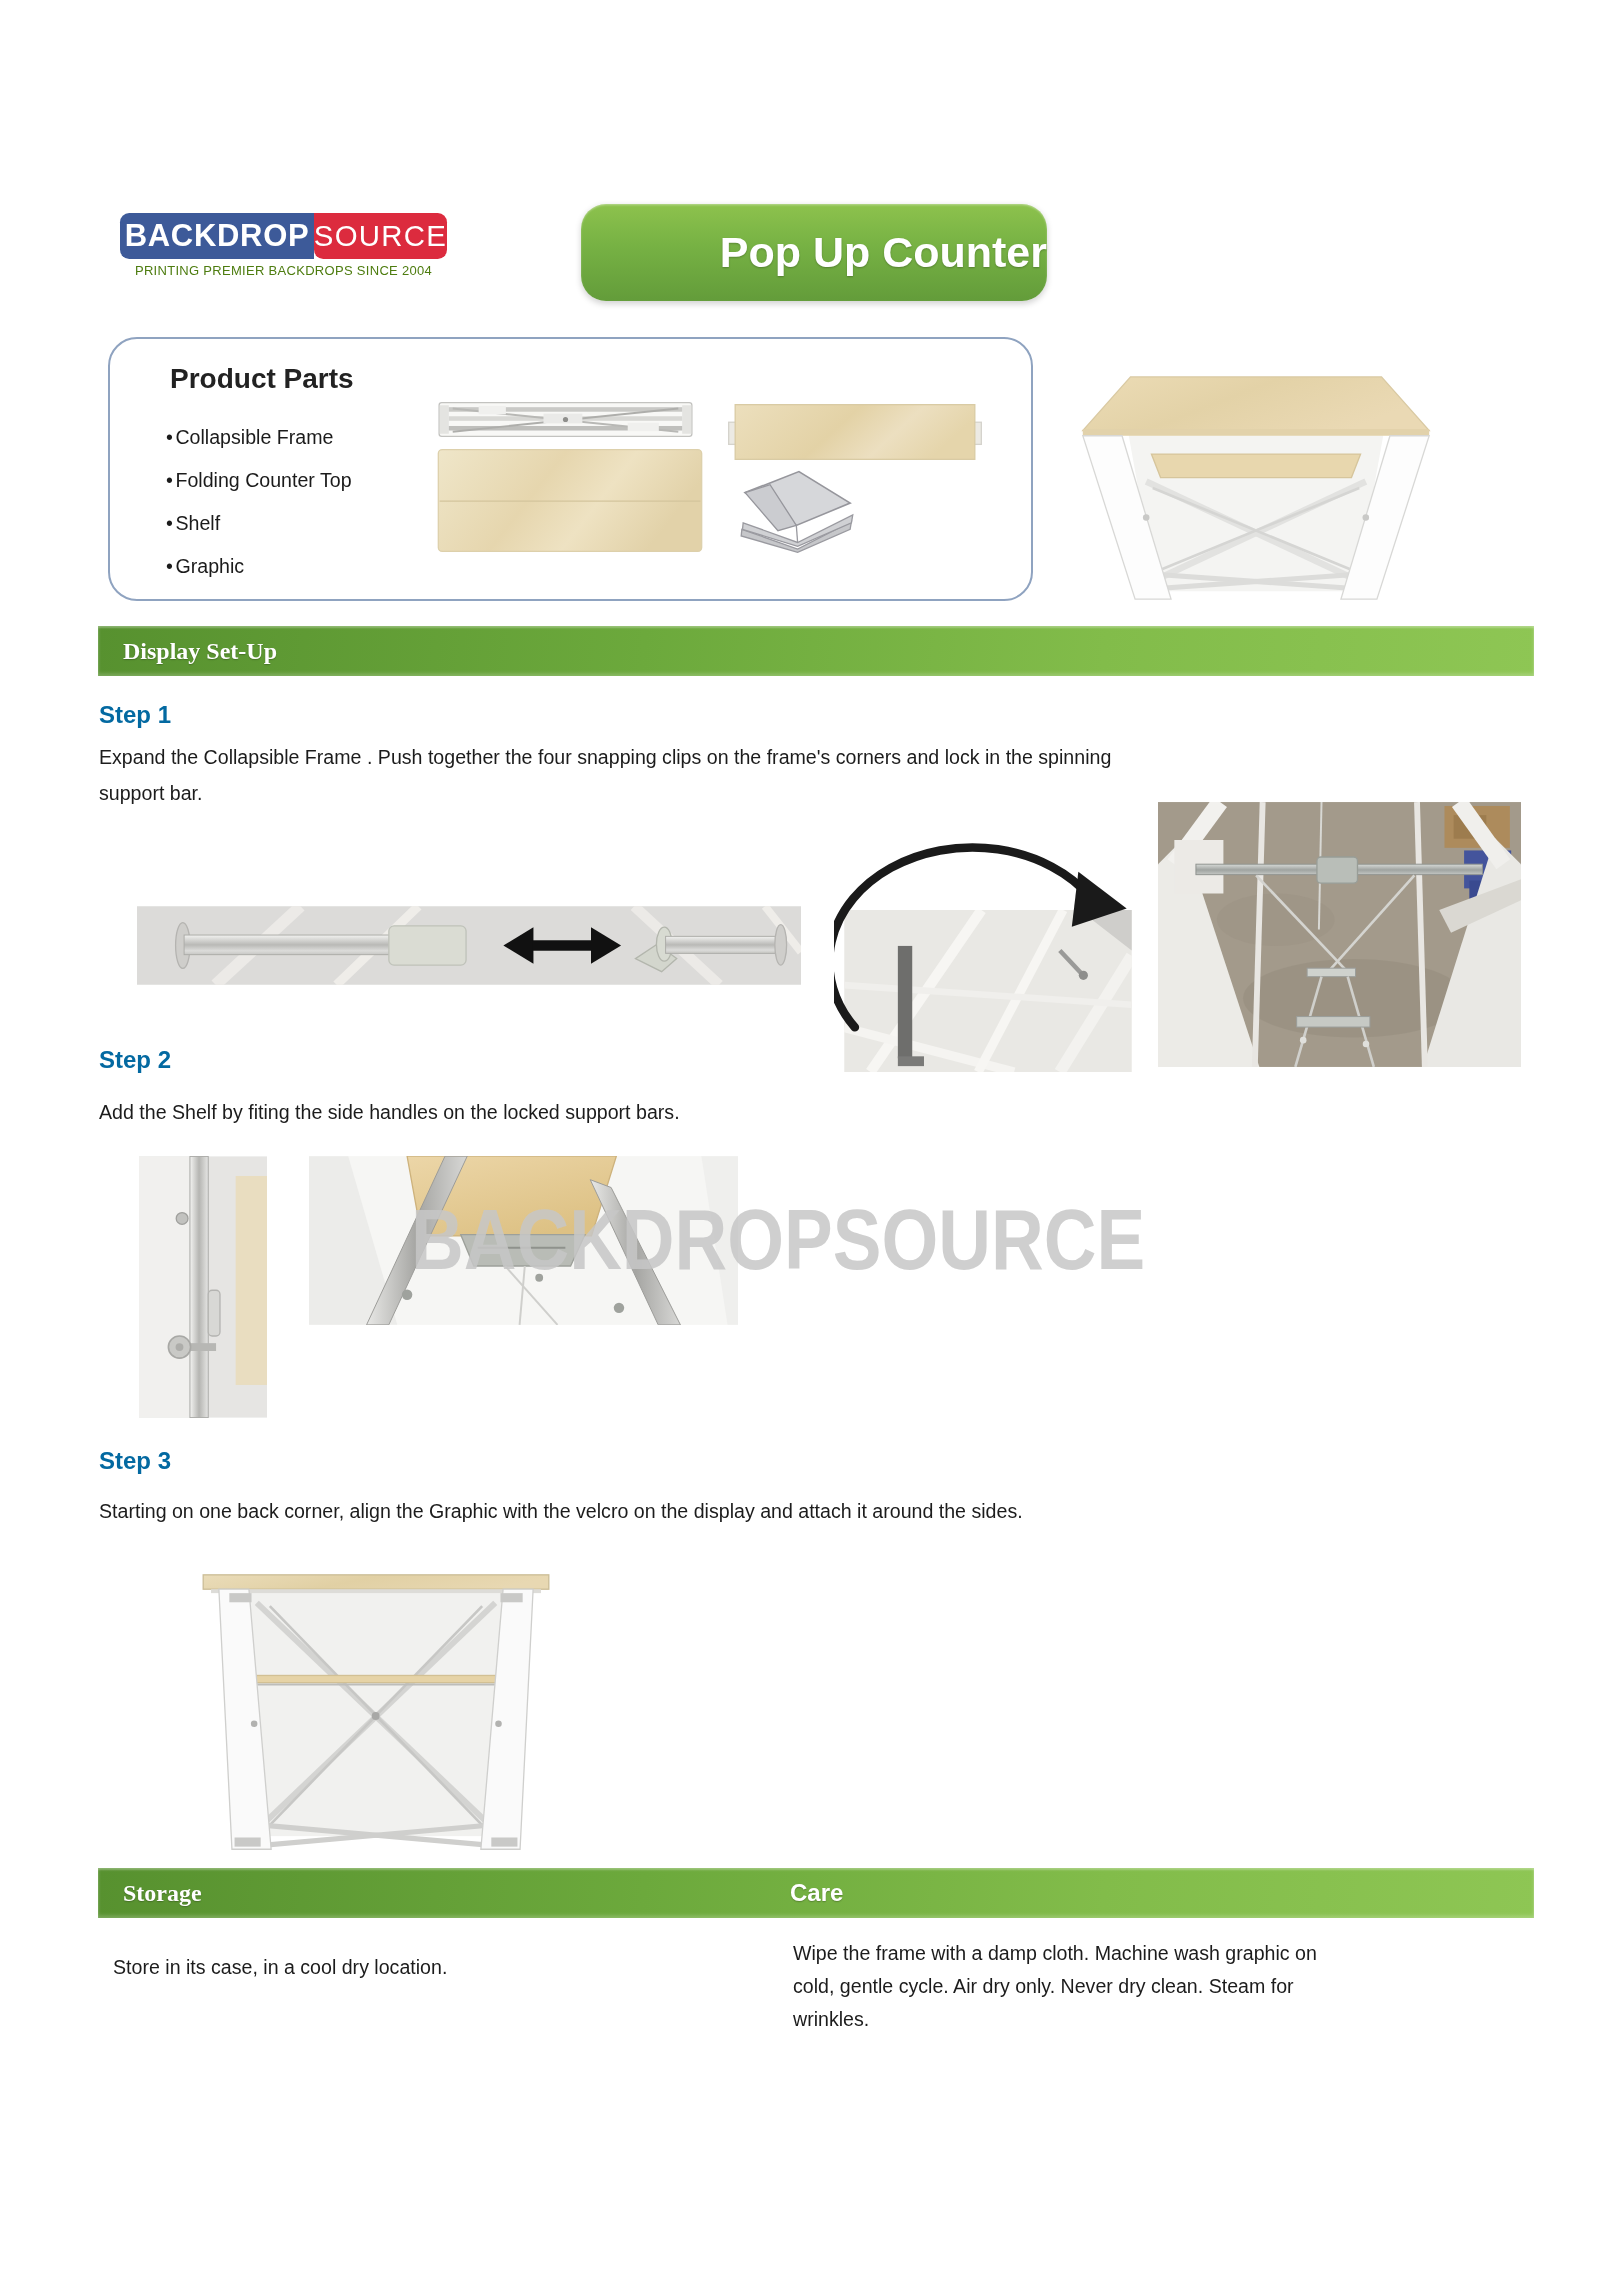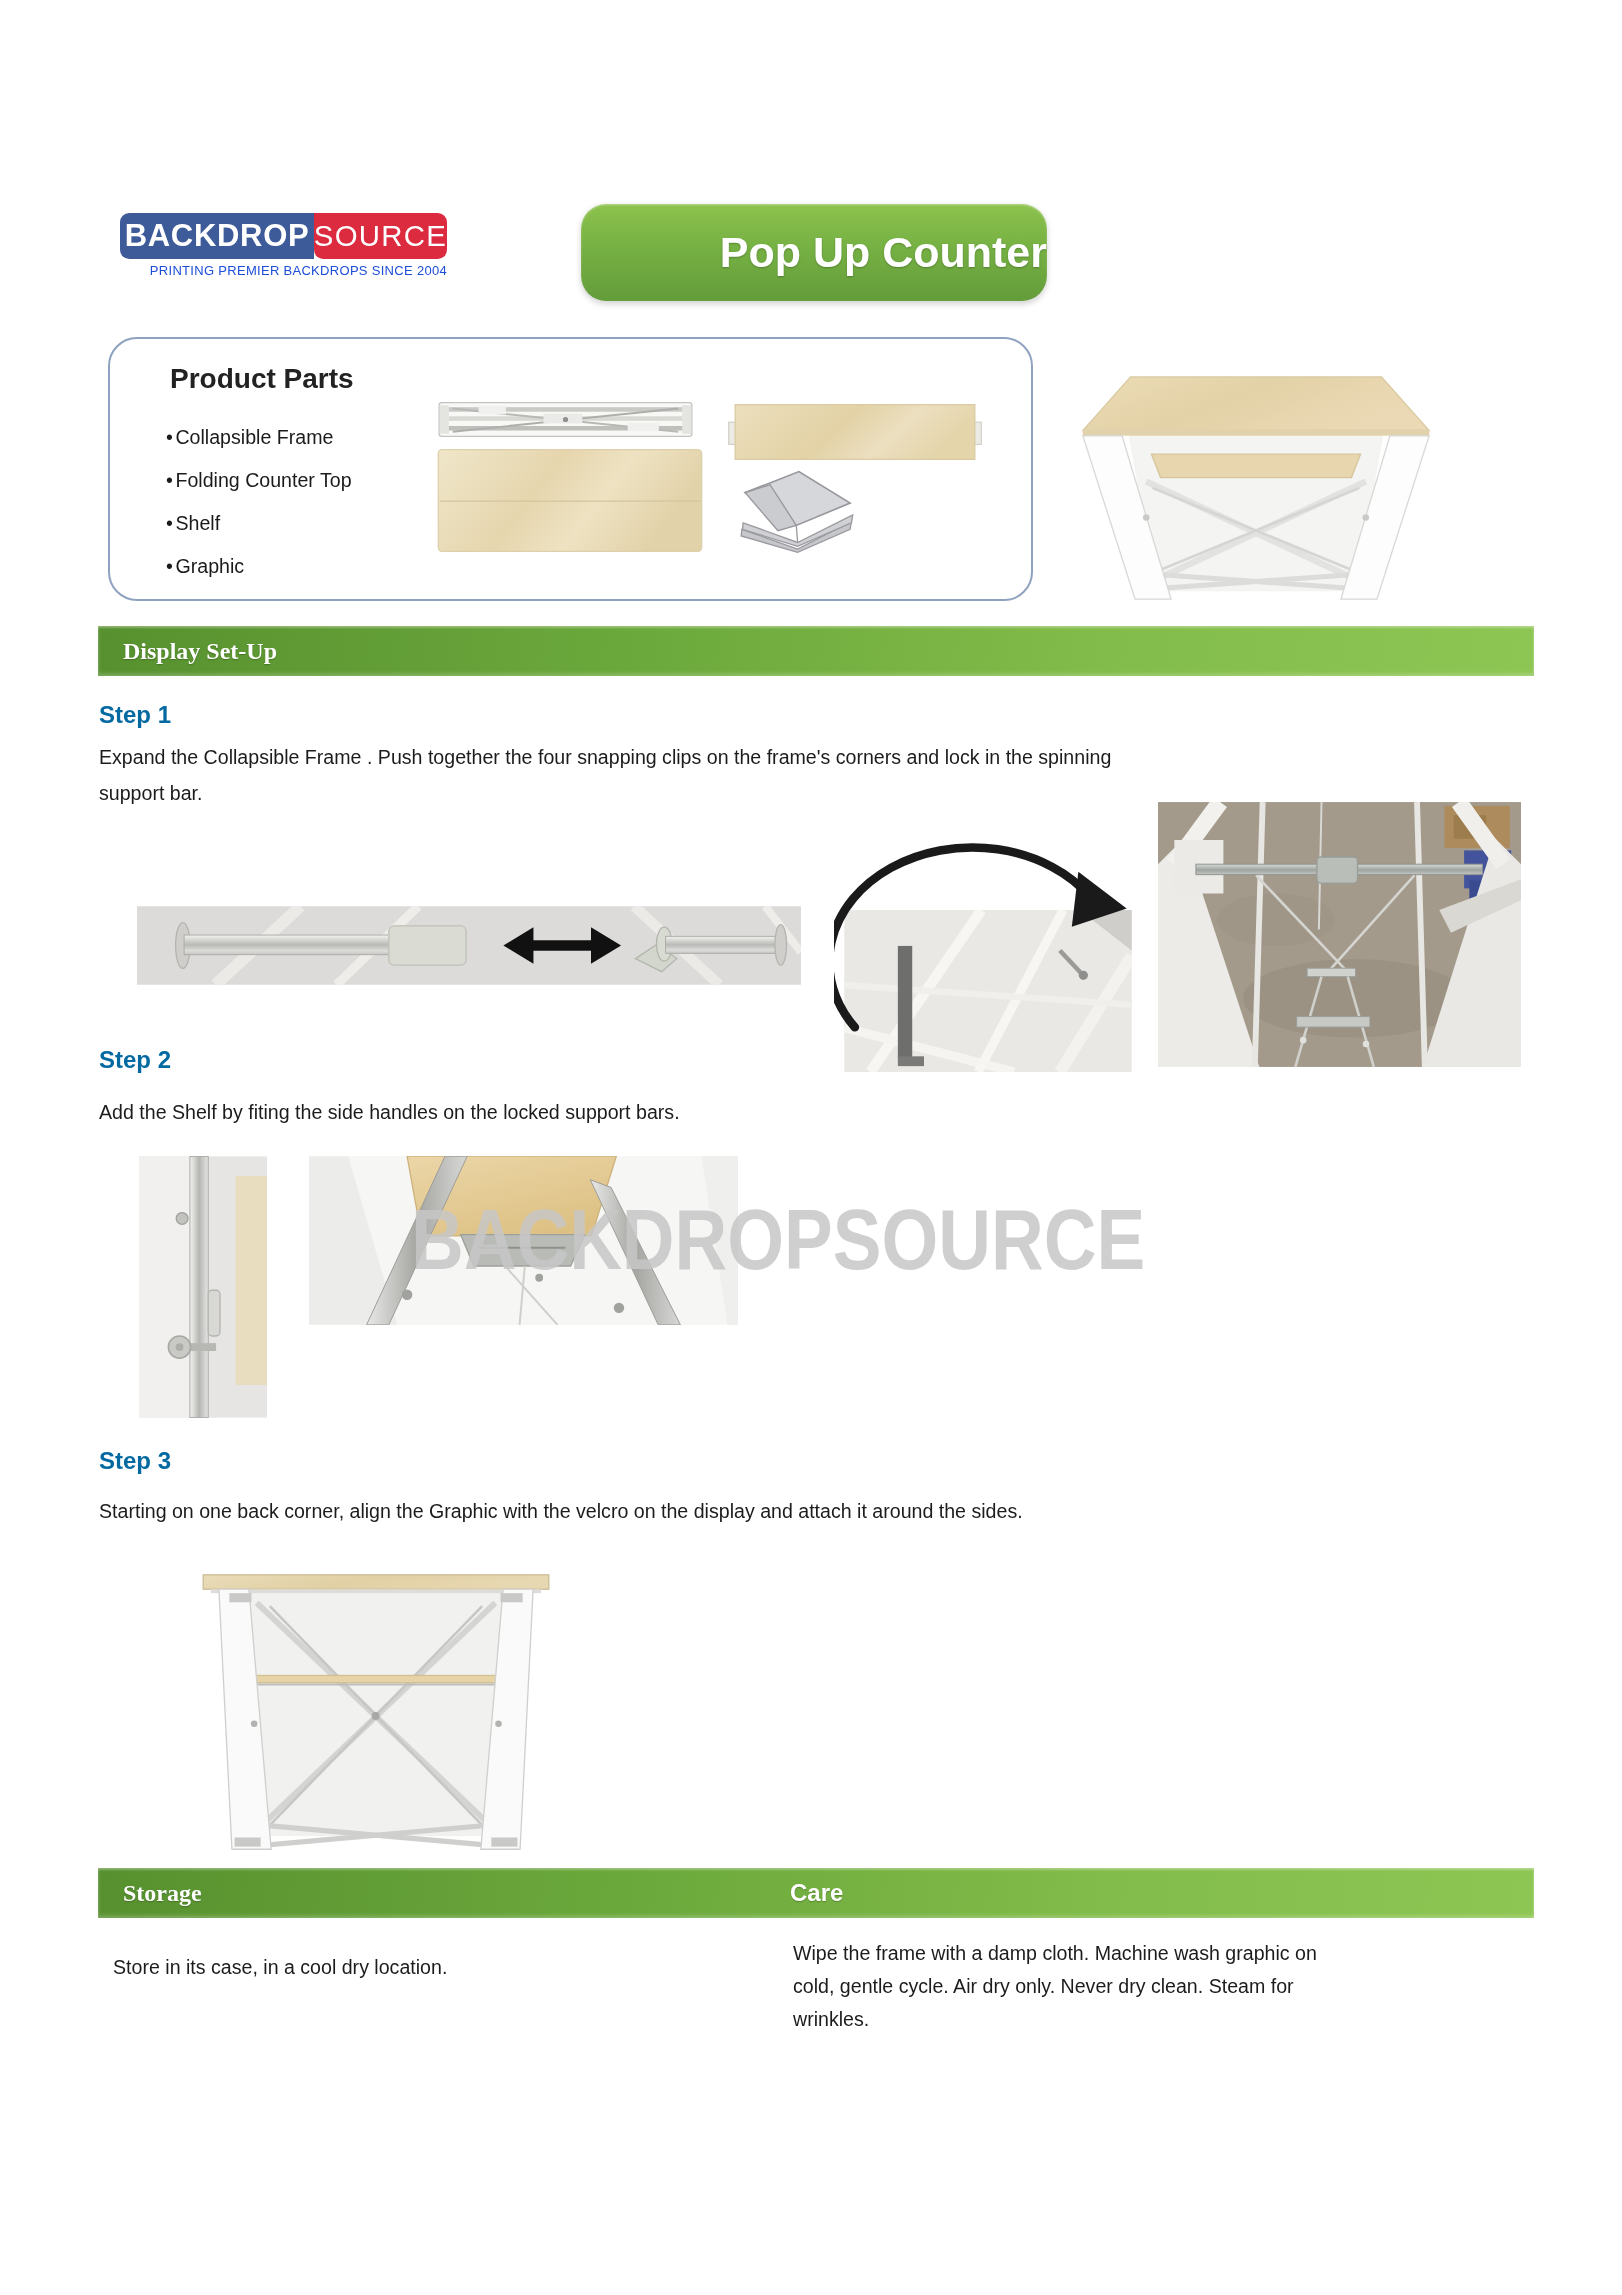--- a/index.html
+++ b/index.html
@@ -8,22 +8,22 @@
 
   
   .logo-block{position:absolute;left:120px;top:213px;width:327px;}
   .logo-row{display:flex;height:46px;}
   .logo-left{background:#3d5a99;color:#fff;font-weight:bold;font-size:31px;
     display:flex;align-items:center;justify-content:center;width:194px;
     border-radius:9.2px 0 0 9.2px;letter-spacing:0.7px;}
   .logo-right{background:#dc2b3e;color:#fff;font-weight:normal;font-size:29.4px;
     display:flex;align-items:center;justify-content:center;width:133px;
     border-radius:0 9.2px 9.2px 9.2px;letter-spacing:1.3px;}
-  .logo-tagline{margin-top:3.9px;font-size:13px;letter-spacing:0.3px;color:#1d4ed8;
-    text-align:right;white-space:nowrap;font-weight:500;}
+  .logo-tagline{margin-top:3.9px;font-size:13px;letter-spacing:0.3px;color:#4d7c0f;
+    text-align:center;white-space:nowrap;font-weight:500;}
 
   .title-btn{position:absolute;left:581px;top:204px;width:466px;height:97px;
     border-radius:25px;
     background:linear-gradient(180deg,#8dc24d 0%,#77b244 42%,#639c3a 100%);
     box-shadow:0 2.6px 6.5px rgba(0,0,0,.18), inset 0 1.3px 2px rgba(255,255,255,.35);
     display:flex;align-items:center;justify-content:flex-end;}
   .title-btn span{color:#ffffff;font-size:43px;font-weight:bold;
     text-shadow:0 1.3px 2px rgba(0,0,0,.25);}
 
   

